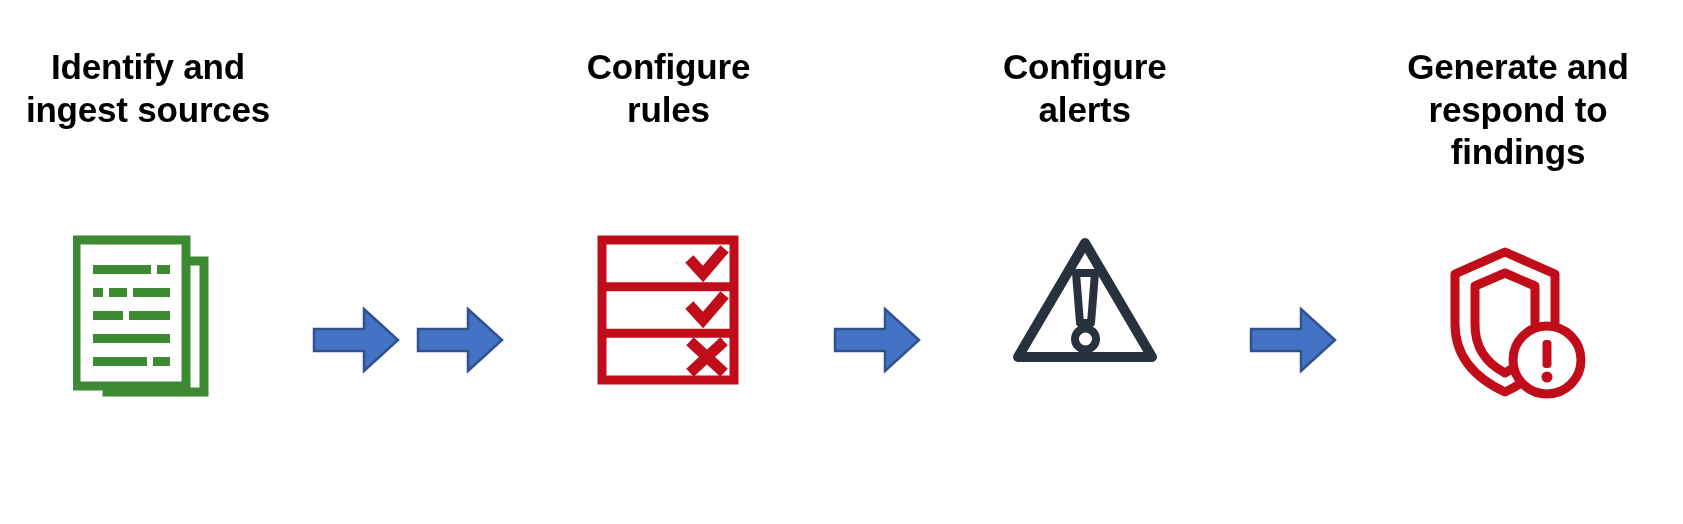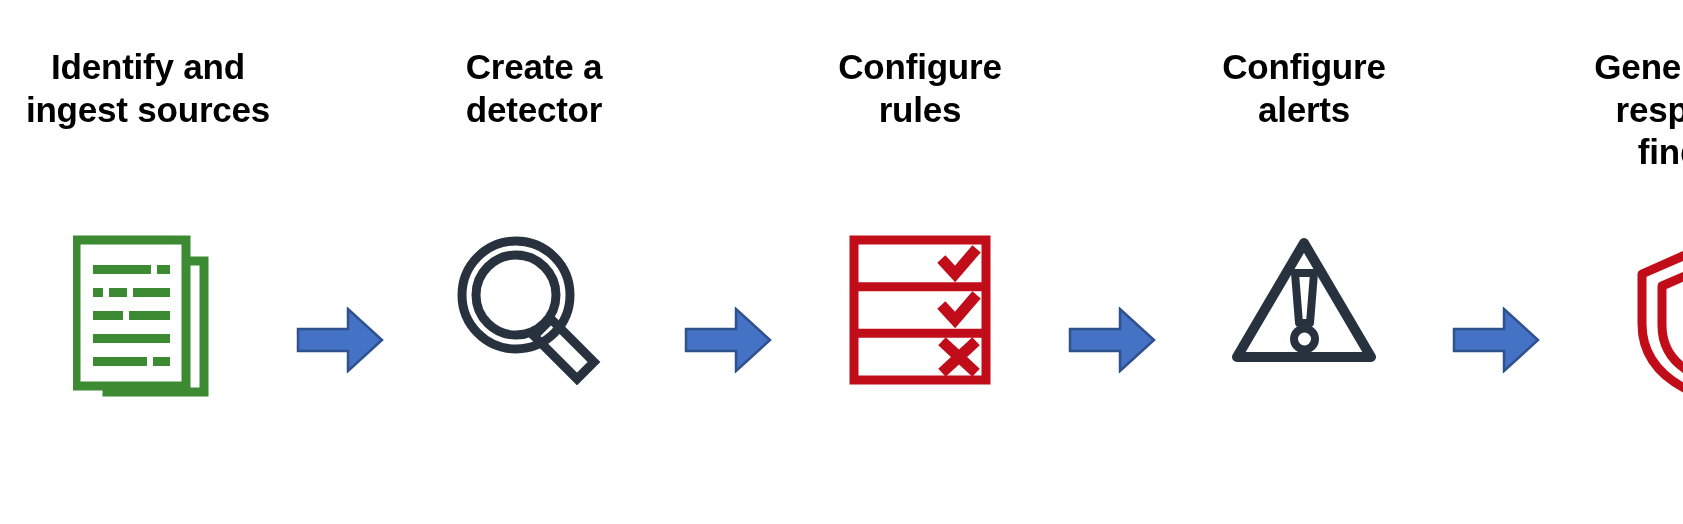--- a/index.html
+++ b/index.html
@@ -114,34 +114,20 @@
     </div>
 
     <div class="arrow-cell">
       <div class="arrow-holder">
         <svg width="88" height="66" viewBox="0 0 88 66" aria-hidden="true">
           <path d="M2 22 H52 V2 L86 33 L52 64 V44 H2 Z" fill="#4472c4" stroke="#2f528f" stroke-width="2.5" stroke-linejoin="miter"></path>
         </svg>
       </div>
     </div>
 
-    <div class="step col-1">
-      <div class="step-label">Create a
-detector</div>
-      <div class="icon-wrap icon-1">
-        <svg width="160" height="150" viewBox="0 0 160 150" aria-hidden="true">
-          <g stroke="#28323f" fill="none" stroke-width="9">
-            <circle cx="62" cy="60" r="54"></circle>
-            <circle cx="62" cy="60" r="40"></circle>
-
-            <path d="M95 96 L138 139 L121 156 L78 113 Z" transform="translate(2,-12)"></path>
-          </g>
-        </svg>
-      </div>
-    </div>
 
     <div class="arrow-cell">
       <div class="arrow-holder">
         <svg width="88" height="66" viewBox="0 0 88 66" aria-hidden="true">
           <path d="M2 22 H52 V2 L86 33 L52 64 V44 H2 Z" fill="#4472c4" stroke="#2f528f" stroke-width="2.5" stroke-linejoin="miter"></path>
         </svg>
       </div>
     </div>
 
     <div class="step col-2">

